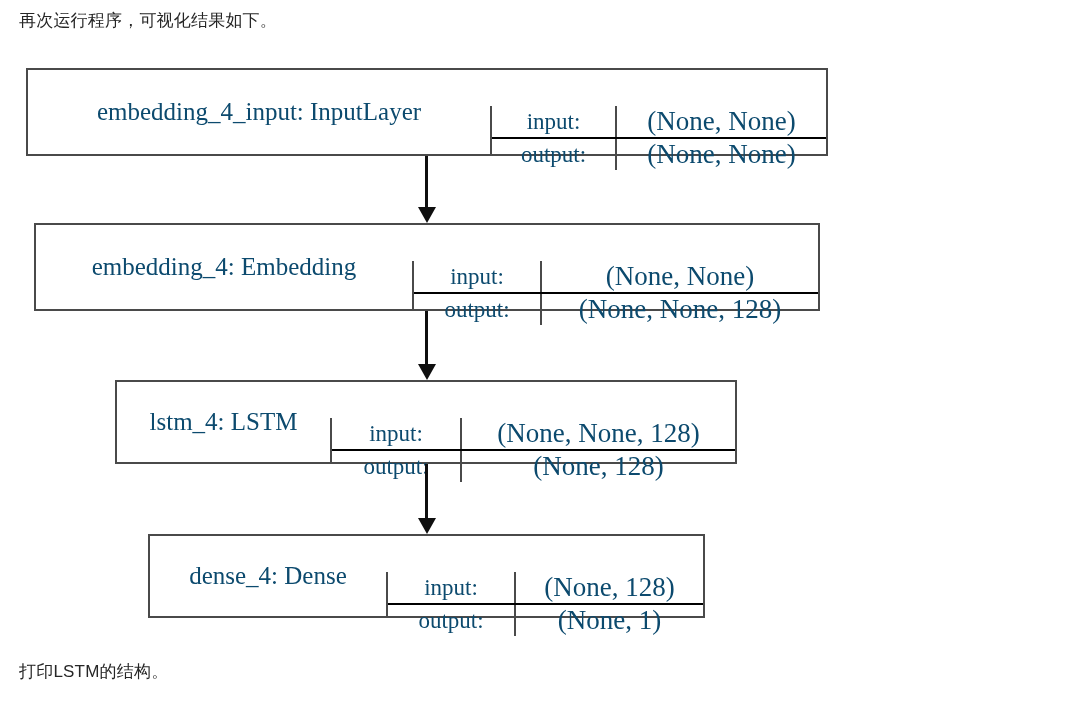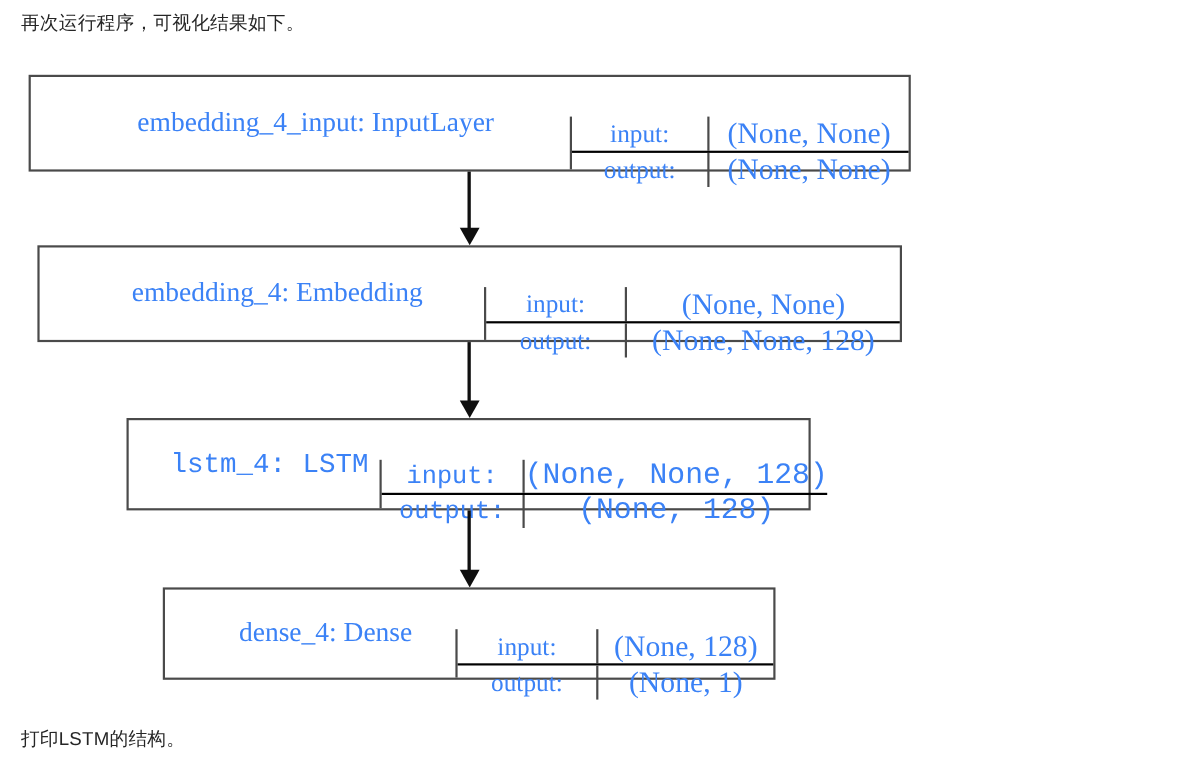--- a/index.html
+++ b/index.html
@@ -46,22 +46,21 @@
 
   
   .node {
     position: absolute;
     display: flex;
     flex-direction: row;
     box-sizing: border-box;
     border: 2px solid #4a4a4a;
     background: #ffffff;
     font-family: "Liberation Serif", "DejaVu Serif", serif;
-    color: #3b82f6;
-    padding-left: 28px;
+    color: #0c4a6e;
   }
   .node-name {
     display: flex;
     align-items: center;
     justify-content: center;
     box-sizing: border-box;
     font-size: 25px;
     white-space: nowrap;
     padding: 0 10px;
   }
@@ -186,21 +185,21 @@
           <div class="port-value">(None, None, 128)</div>
         </div>
       </div>
     </div>
 
     <div class="edge" style="left:425px; top:311px; width:3px; height:69px;">
       <div class="edge-line" style="height:55px;"></div>
       <div class="edge-head" style="top:53px;"></div>
     </div>
 
-    <div class="node" id="node-2" style="left:115px; top:380px; width:622px; height:84px;font-family:Liberation Mono, monospace;">
+    <div class="node" id="node-2" style="left:115px; top:380px; width:622px; height:84px;">
       <div class="node-name" style="width:213px;">lstm_4: LSTM</div>
       <div class="node-ports">
         <div class="port-row">
           <div class="port-label" style="width:130px;">input:</div>
           <div class="port-value">(None, None, 128)</div>
         </div>
         <div class="port-row">
           <div class="port-label" style="width:130px;">output:</div>
           <div class="port-value">(None, 128)</div>
         </div>

